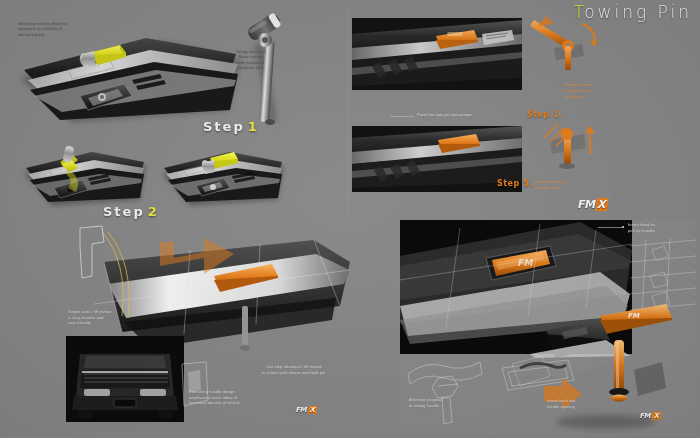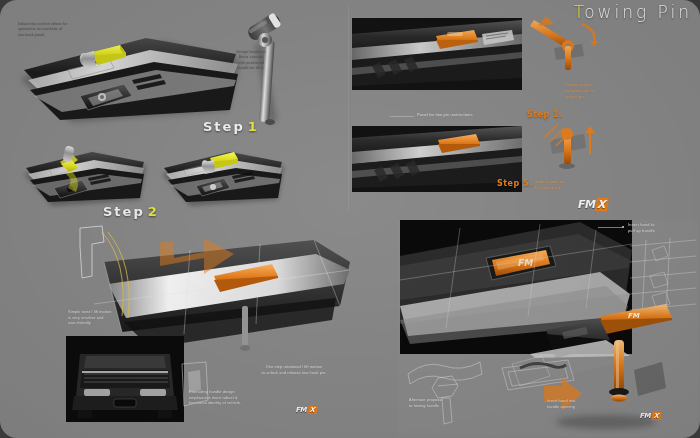--- a/index.html
+++ b/index.html
@@ -1,21 +1,20 @@
 <!DOCTYPE html>
 <html><head>
 <meta charset="utf-8">
 <title>Towing Pin Design Board</title>
 <style>
   html,body{margin:0;padding:0;background:#3a3a3a;}
   body{font-family:"Liberation Sans",sans-serif;}
   #board{
     position:relative;width:700px;height:438px;overflow:hidden;
     background:#8a8a8a;
-    border-radius:17px;
   }
   
   #board::after{
     content:"";position:absolute;inset:0;pointer-events:none;
     background:
       radial-gradient(ellipse at 50% 45%, rgba(255,255,255,0.06) 0%, rgba(0,0,0,0.18) 100%);
     mix-blend-mode:multiply;opacity:.55;
   }
   .panelbg{position:absolute;}
   

